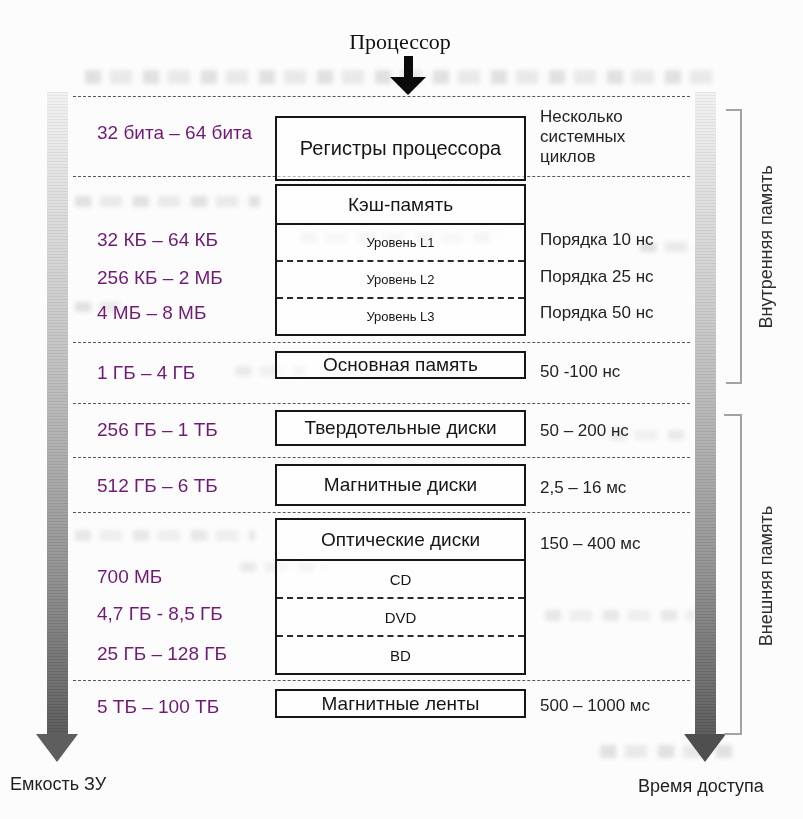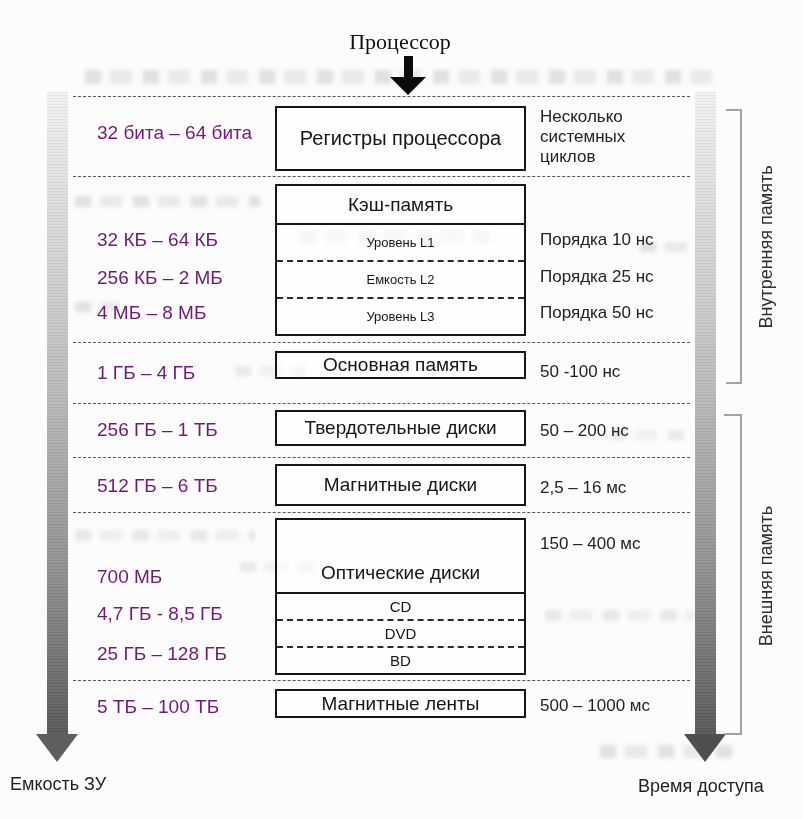--- a/index.html
+++ b/index.html
@@ -122,45 +122,45 @@
   <div class="cap" style="top:267px;">256 КБ – 2 МБ</div>
   <div class="cap" style="top:302px;">4 МБ – 8 МБ</div>
   <div class="cap" style="top:362px;">1 ГБ – 4 ГБ</div>
   <div class="cap" style="top:419px;">256 ГБ – 1 ТБ</div>
   <div class="cap" style="top:475px;">512 ГБ – 6 ТБ</div>
   <div class="cap" style="top:566px;">700 МБ</div>
   <div class="cap" style="top:603px;text-align:right;">4,7 ГБ - 8,5 ГБ</div>
   <div class="cap" style="top:643px;">25 ГБ – 128 ГБ</div>
   <div class="cap" style="top:696px;">5 ТБ – 100 ТБ</div>
 
-  <div class="box" style="top:106px;height:65px;font-size:20px;">
+  <div class="box" style="top:116px;height:65px;font-size:20px;">
     <span>Регистры процессора</span>
   </div>
 
   <div class="box stack" style="top:184px;height:152px;">
     <div class="box-header">Кэш-память</div>
     <div class="box-row">Уровень L1</div>
-    <div class="box-row dashed-top">Емкость L2</div>
+    <div class="box-row dashed-top">Уровень L2</div>
     <div class="box-row dashed-top">Уровень L3</div>
   </div>
 
   <div class="box" style="top:351px;height:28px;">
     <span>Основная память</span>
   </div>
 
   <div class="box" style="top:410px;height:36px;">
     <span>Твердотельные диски</span>
   </div>
 
   <div class="box" style="top:464px;height:42px;">
     <span>Магнитные диски</span>
   </div>
 
   <div class="box stack" style="top:518px;height:157px;">
-    <div class="box-header" style="height:39px;margin-top:33px;">Оптические диски</div>
+    <div class="box-header" style="height:39px;">Оптические диски</div>
     <div class="box-row small">CD</div>
     <div class="box-row small dashed-top">DVD</div>
     <div class="box-row small dashed-top">BD</div>
   </div>
 
   <div class="box" style="top:689px;height:29px;">
     <span>Магнитные ленты</span>
   </div>
 
   <div class="time multi" style="top:107px;">Несколько системных циклов</div>

